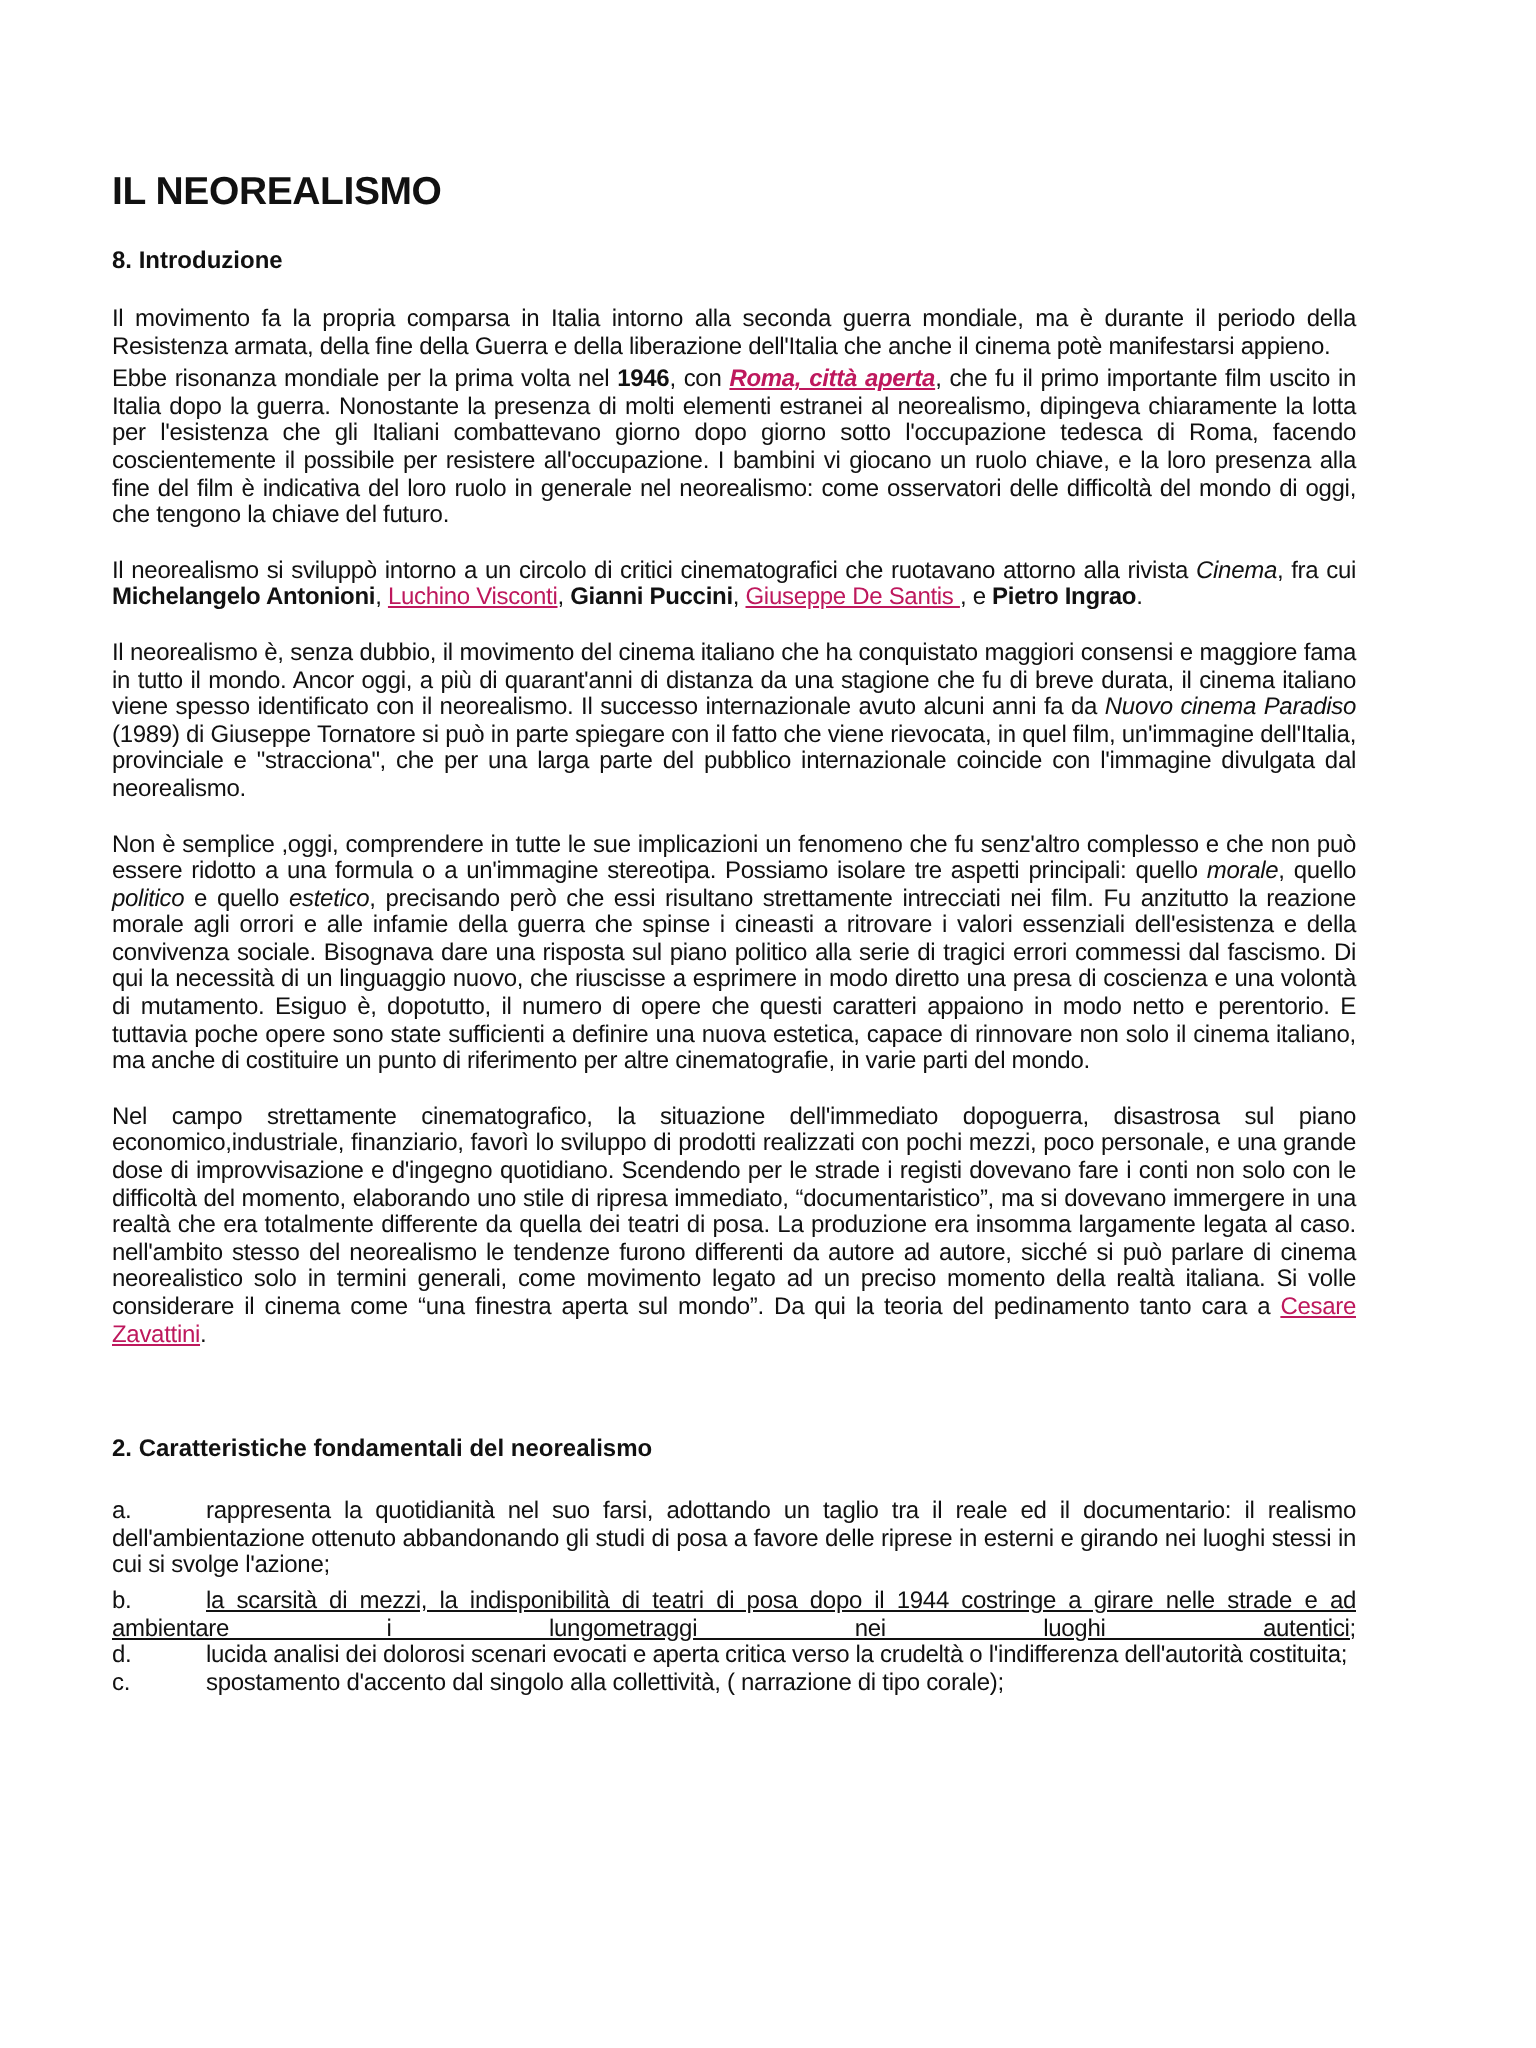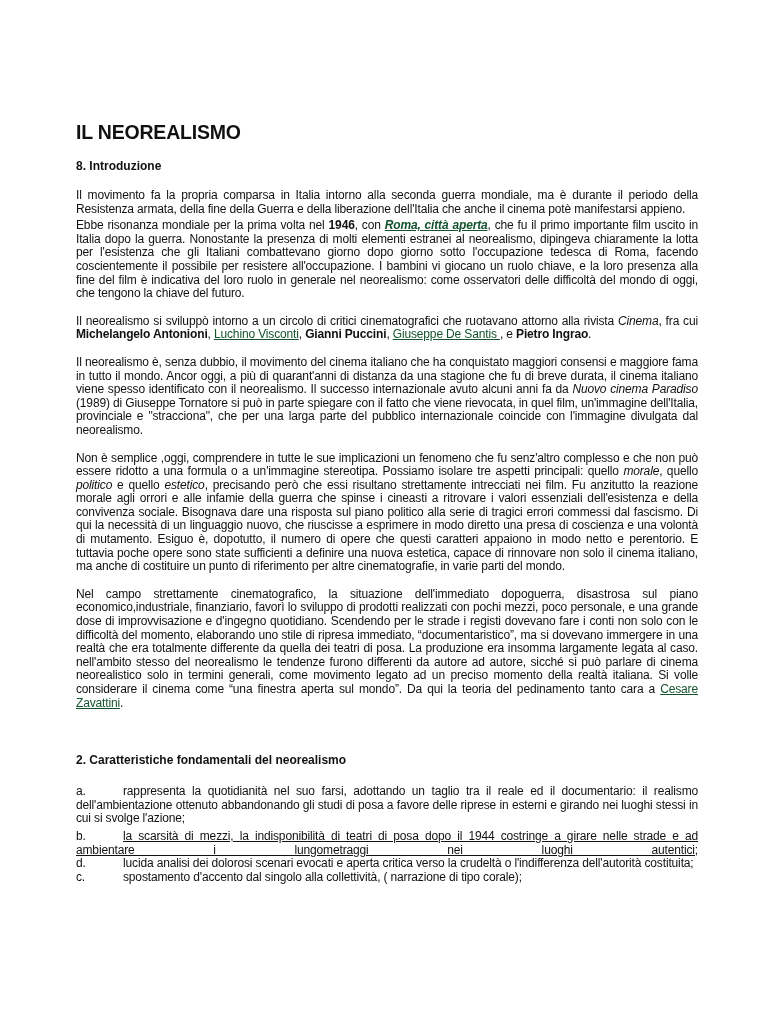--- a/index.html
+++ b/index.html
@@ -10,24 +10,23 @@
     body {
       width: 768px;
       height: 1024px;
       overflow: hidden;
       position: relative;
       font-family: "Liberation Sans", sans-serif;
       color: #111111;
     }
     .page {
       position: absolute;
-      left: 76px;
+      left: 56px;
       top: 84px;
       width: 622px;
-      margin-top: 36px;
     }
     .doc-title {
       font-size: 19.5px;
       font-weight: bold;
       margin: 0 0 14px 0;
       line-height: 24px;
       letter-spacing: -0.2px;
     }
     .section-heading {
       font-size: 12px;
@@ -42,21 +41,21 @@
       font-size: 12px;
       line-height: 13.6px;
       text-align: justify;
       letter-spacing: -0.15px;
     }
     .p-tight { margin-bottom: 3px; }
     .p-gap { margin-bottom: 14px; }
     b { font-weight: bold; }
     i { font-style: italic; }
     a.link {
-      color: #14532d;
+      color: #be185d;
       text-decoration: underline;
       cursor: pointer;
     }
     a.link-boldital {
       font-weight: bold;
       font-style: italic;
     }
     a.link-bold {
       font-weight: normal;
     }

